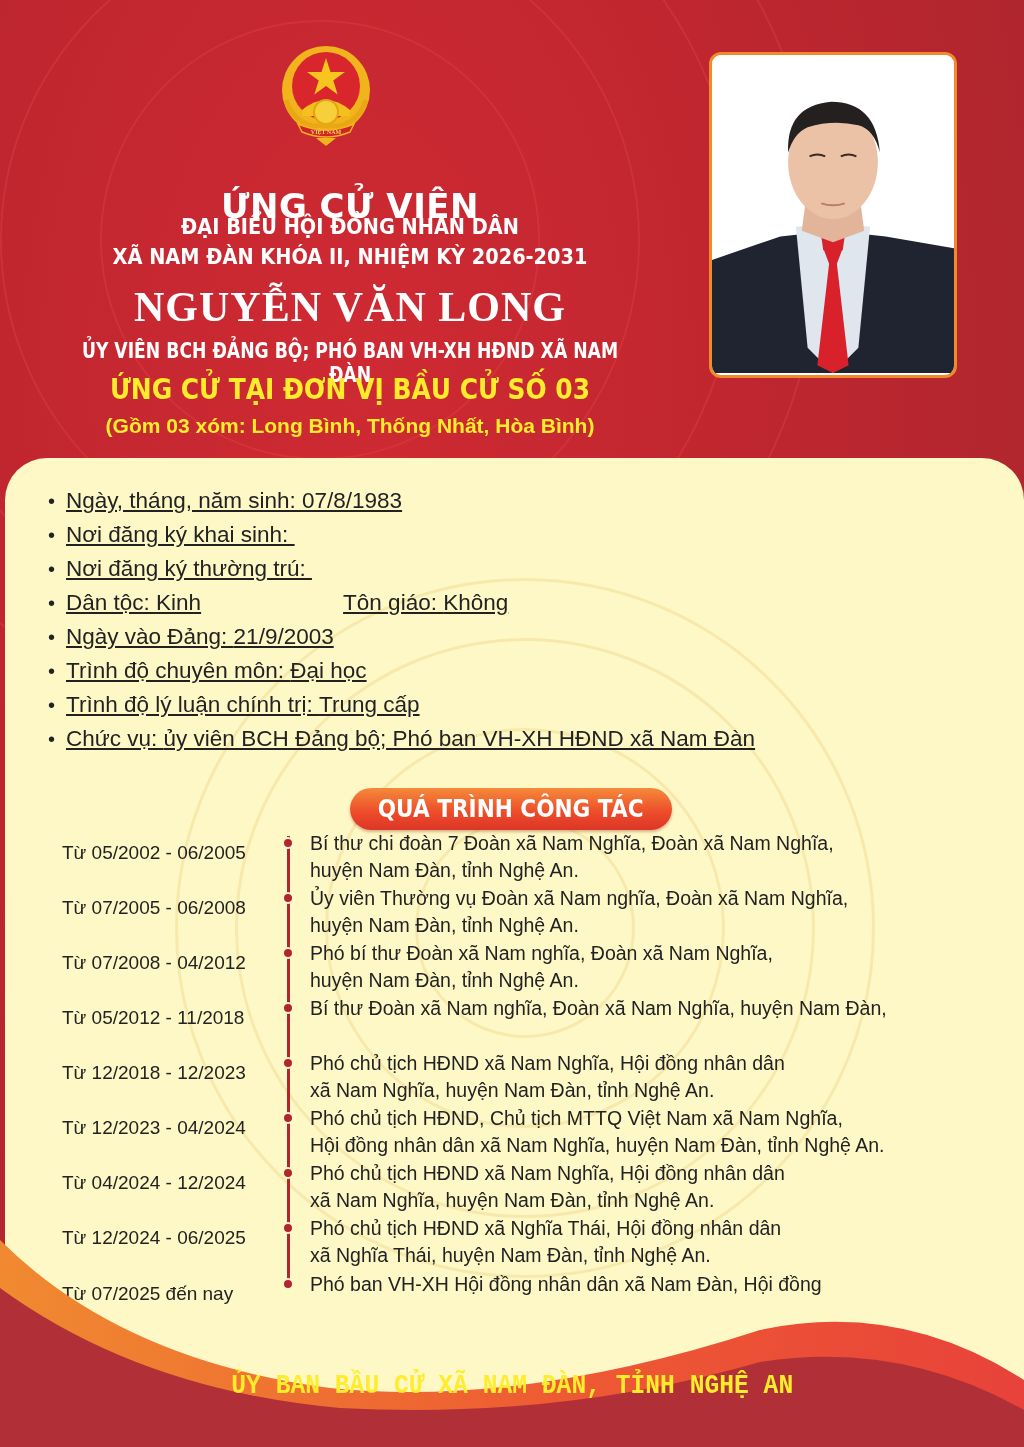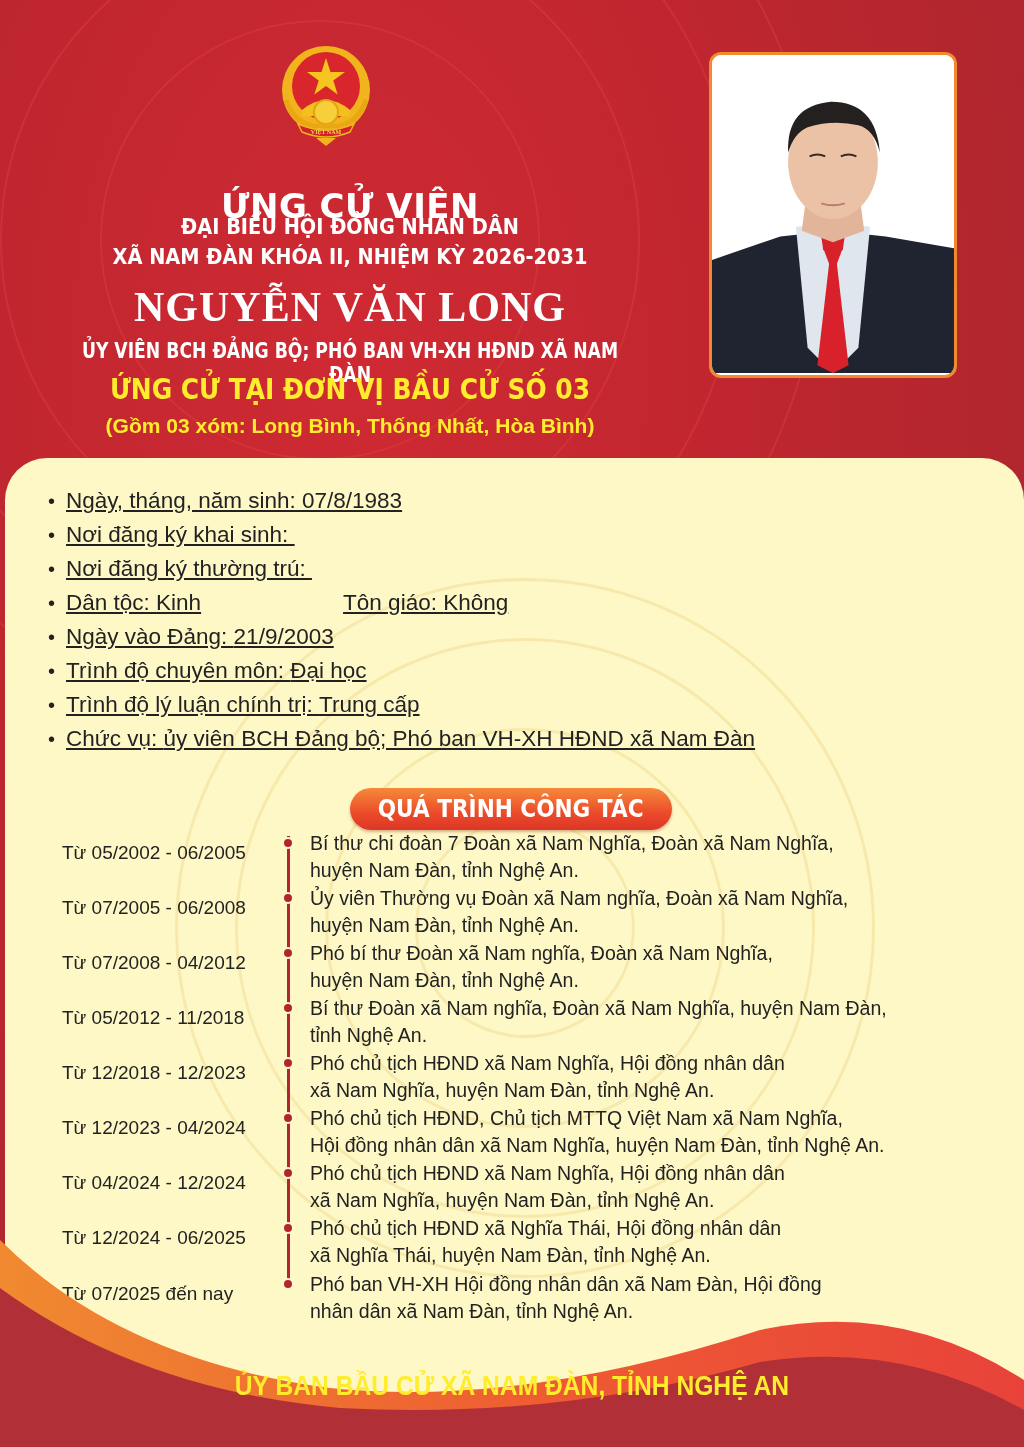--- a/index.html
+++ b/index.html
@@ -51,21 +51,21 @@
   .timeline { position: absolute; left: 0; top: 830px; width: 1024px; }
   .tl-line { position: absolute; left: 287px; top: 6px; width: 3px; height: 450px; background: #b1262e; }
   .tl-row { position: absolute; left: 0; width: 1024px; }
   .tl-date { position: absolute; left: 62px; top: 12px; font-size: 19px; color: #222; font-family: "Liberation Sans", sans-serif; white-space: nowrap; }
   .tl-dot { position: absolute; left: 282px; top: 7px; width: 12px; height: 12px; border-radius: 50%; background: #b1262e; border: 2px solid #fef8c7; }
   .tl-desc { position: absolute; left: 310px; top: 0; width: 680px; font-size: 19.5px; line-height: 27px; color: #222; font-family: "Liberation Sans", sans-serif; }
 
   .wave { position: absolute; left: 0; top: 1240px; width: 1024px; height: 207px; }
 
   .footer { position: absolute; left: 0; top: 1370px; width: 1024px; text-align: center; color: #ffec2c;
-    font-size: 28px; font-weight: bold; font-family: Liberation Sans, sans-serif; }
+    font-size: 28px; font-weight: bold; font-family: Liberation Mono, monospace; }
   .footer span { display: inline-block; transform: scaleX(0.88); }
 </style>
 </head>
 <body>
 
 <div class="poster">
 
   <div class="drum-ring" style="left:-180px;top:-260px;width:1000px;height:1000px;"></div>
   <div class="drum-ring" style="left:-100px;top:-180px;width:840px;height:840px;"></div>
   <div class="drum-ring" style="left:0px;top:-80px;width:640px;height:640px;"></div>
@@ -194,21 +194,20 @@
       <div class="tl-desc">
         <div>Phó bí thư Đoàn xã Nam nghĩa, Đoàn xã Nam Nghĩa,</div>
         <div>huyện Nam Đàn, tỉnh Nghệ An.</div>
       </div>
     </div>
     <div class="tl-row" style="top:165px;">
       <div class="tl-date">Từ 05/2012 - 11/2018</div>
       <div class="tl-dot"></div>
       <div class="tl-desc">
         <div>Bí thư Đoàn xã Nam nghĩa, Đoàn xã Nam Nghĩa, huyện Nam Đàn,</div>
-        <div>tỉnh Nghệ An.</div>
       </div>
     </div>
     <div class="tl-row" style="top:220px;">
       <div class="tl-date">Từ 12/2018 - 12/2023</div>
       <div class="tl-dot"></div>
       <div class="tl-desc">
         <div>Phó chủ tịch HĐND xã Nam Nghĩa, Hội đồng nhân dân</div>
         <div>xã Nam Nghĩa, huyện Nam Đàn, tỉnh Nghệ An.</div>
       </div>
     </div>
@@ -234,21 +233,20 @@
       <div class="tl-desc">
         <div>Phó chủ tịch HĐND xã Nghĩa Thái, Hội đồng nhân dân</div>
         <div>xã Nghĩa Thái, huyện Nam Đàn, tỉnh Nghệ An.</div>
       </div>
     </div>
     <div class="tl-row" style="top:441px;">
       <div class="tl-date">Từ 07/2025 đến nay</div>
       <div class="tl-dot"></div>
       <div class="tl-desc">
         <div>Phó ban VH-XH Hội đồng nhân dân xã Nam Đàn, Hội đồng</div>
-        <div>nhân dân xã Nam Đàn, tỉnh Nghệ An.</div>
       </div>
     </div>
   </div>
 
   <svg class="wave" viewBox="0 0 1024 207" preserveAspectRatio="none">
     <defs>
       <linearGradient id="wg" x1="0" y1="0" x2="1" y2="0">
         <stop offset="0" stop-color="#f08a30"></stop>
         <stop offset="0.55" stop-color="#ee5a33"></stop>
         <stop offset="1" stop-color="#e8423a"></stop>

